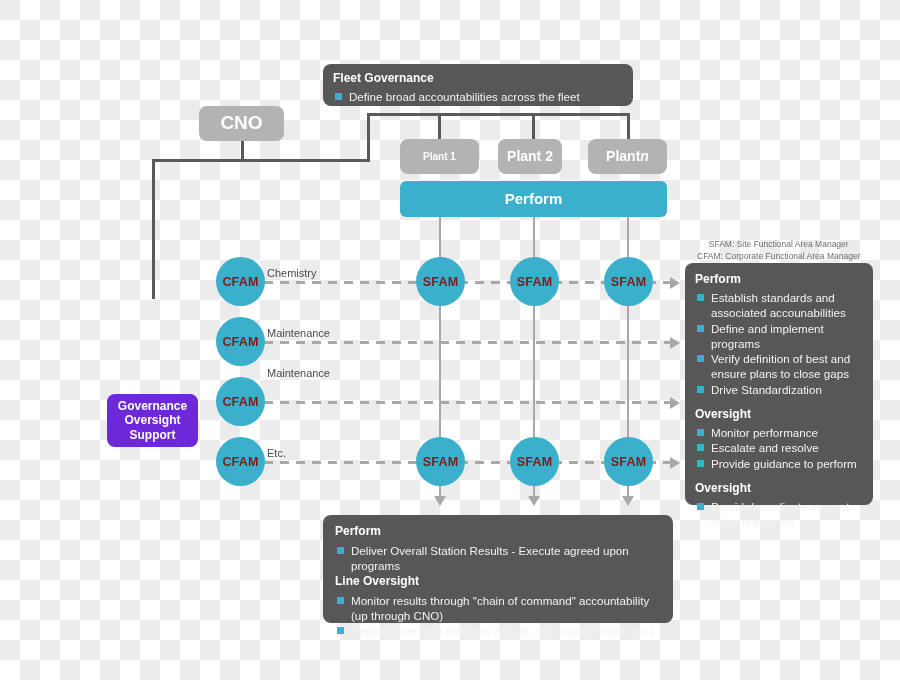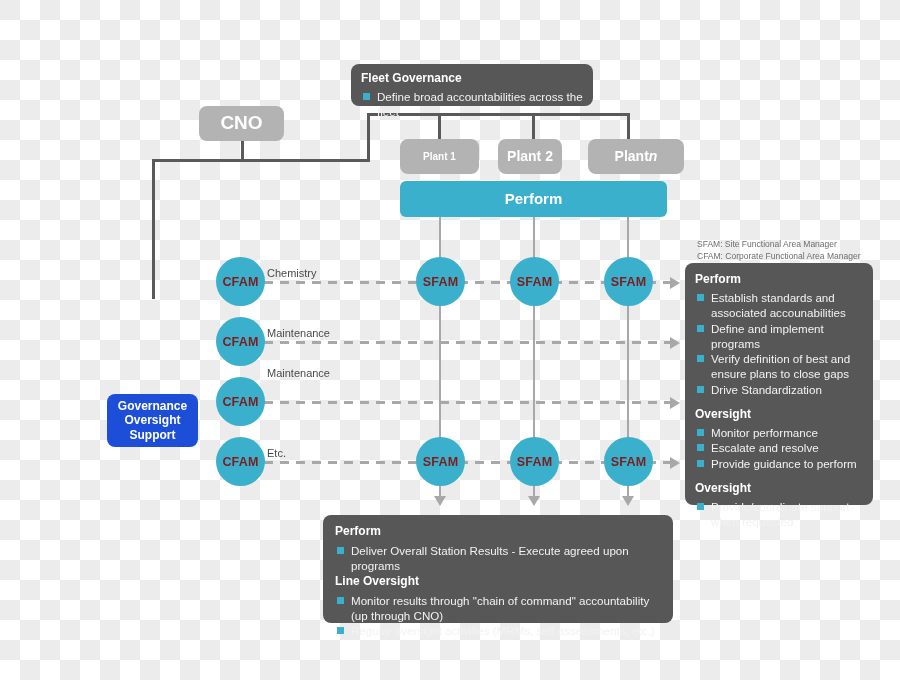--- a/index.html
+++ b/index.html
@@ -12,21 +12,21 @@
   .stage{position:absolute;left:0;top:0;width:900px;height:680px;}
 
   
   .box{
     position:absolute;box-sizing:border-box;
     display:flex;align-items:center;justify-content:center;
     text-align:center;color:#ffffff;font-weight:bold;
     border-radius:8px;line-height:1.18;
   }
   .gray-box{background:#b3b3b3;}
-  .teal-box{background:#1d4ed8;}
+  .teal-box{background:#6d28d9;}
   .teal-bar{background:#3ab0cc;border-radius:6px;}
 
   .circle{
     position:absolute;border-radius:50%;background:#3ab0cc;
     display:flex;align-items:center;justify-content:center;
     color:#7f1d1d;font-weight:bold;font-size:12.5px;letter-spacing:.2px;
     box-sizing:border-box;
   }
 
   .panel{
@@ -112,39 +112,39 @@
 
   <div class="dash" style="left:264px;top:401px;width:408px;"></div>
   <div class="arrow-r" style="left:670px;top:397px;"></div>
 
   <div class="dash" style="left:264px;top:461px;width:155px;"></div>
   <div class="dash" style="left:459px;top:461px;width:54px;"></div>
   <div class="dash" style="left:553px;top:461px;width:54px;"></div>
   <div class="dash" style="left:647px;top:461px;width:25px;"></div>
   <div class="arrow-r" style="left:670px;top:457px;"></div>
 
-  <div class="panel" style="left:323px;top:64px;width:242px;height:42px;padding:7px 10px 0 10px;margin-left:28px;">
+  <div class="panel" style="left:323px;top:64px;width:310px;height:42px;padding:7px 10px 0 10px;">
     <h4>Fleet Governance</h4>
     <div class="li" style="margin-top:4px;">
       <span class="bullet"></span>
       <span>Define broad accountabilities across the fleet</span>
     </div>
   </div>
 
   <div class="box gray-box" style="left:199px;top:106px;width:85px;height:35px;font-size:19px;">
     <span>CNO</span>
   </div>
 
   <div class="box gray-box" style="left:400px;top:139px;width:79px;height:35px;font-size:10px;">
     <span>Plant 1</span>
   </div>
   <div class="box gray-box" style="left:498px;top:139px;width:64px;height:35px;font-size:14px;">
     <span>Plant 2</span>
   </div>
-  <div class="box gray-box" style="left:588px;top:139px;width:96px;height:35px;font-size:14px;">
+  <div class="box gray-box" style="left:588px;top:139px;width:79px;height:35px;font-size:14px;">
     <span>Plant </span>
       <span class="ital">n</span>
   </div>
 
   <div class="box teal-bar" style="left:400px;top:181px;width:267px;height:36px;font-size:15px;">
     <span>Perform</span>
   </div>
 
 
   <div class="box teal-box" style="left:107px;top:394px;width:91px;height:53px;font-size:12px;flex-direction:column;">
@@ -186,21 +186,21 @@
   <div class="circle" style="left:416px;top:437px;width:49px;height:49px;">
     <span>SFAM</span>
   </div>
   <div class="circle" style="left:510px;top:437px;width:49px;height:49px;">
     <span>SFAM</span>
   </div>
   <div class="circle" style="left:604px;top:437px;width:49px;height:49px;">
     <span>SFAM</span>
   </div>
 
-  <div class="legend" style="left:697px;top:238px;">
+  <div class="legend" style="left:697px;top:238px;text-align:center;">
     <div>SFAM: Site Functional Area Manager</div>
     <div>CFAM: Corporate Functional Area Manager</div>
   </div>
 
   <div class="panel" style="left:685px;top:263px;width:188px;height:242px;padding:9px 10px;">
 
     <h4>Perform</h4>
     <div class="li" style="margin-top:4px;">
       <span class="bullet"></span>
       <span>Establish standards and associated accounabilities</span>

